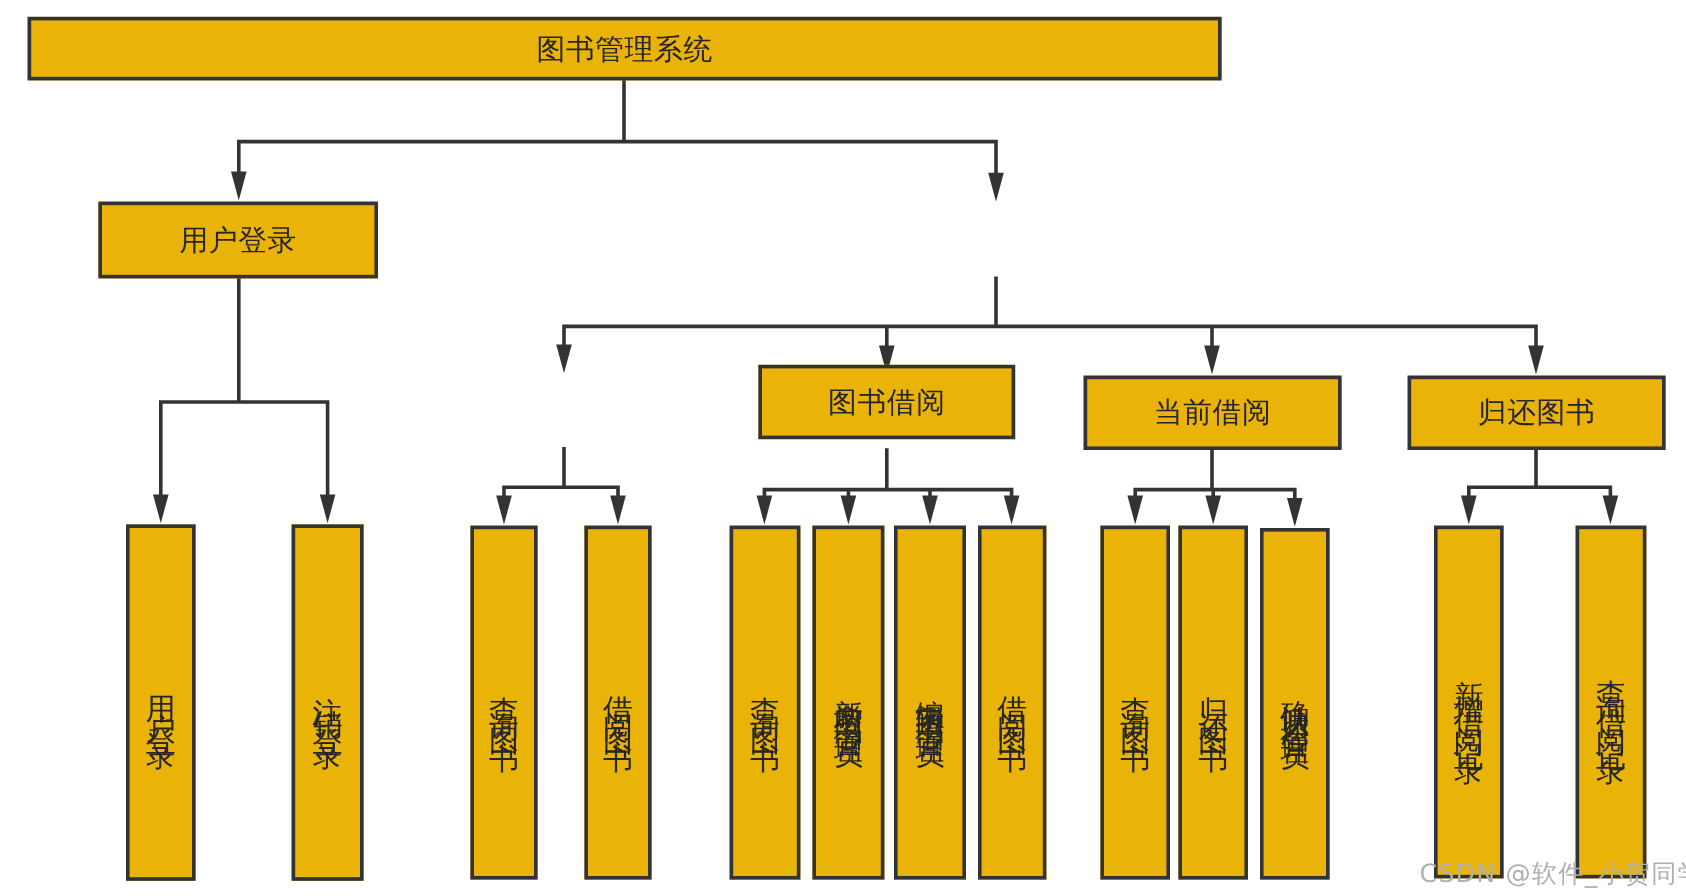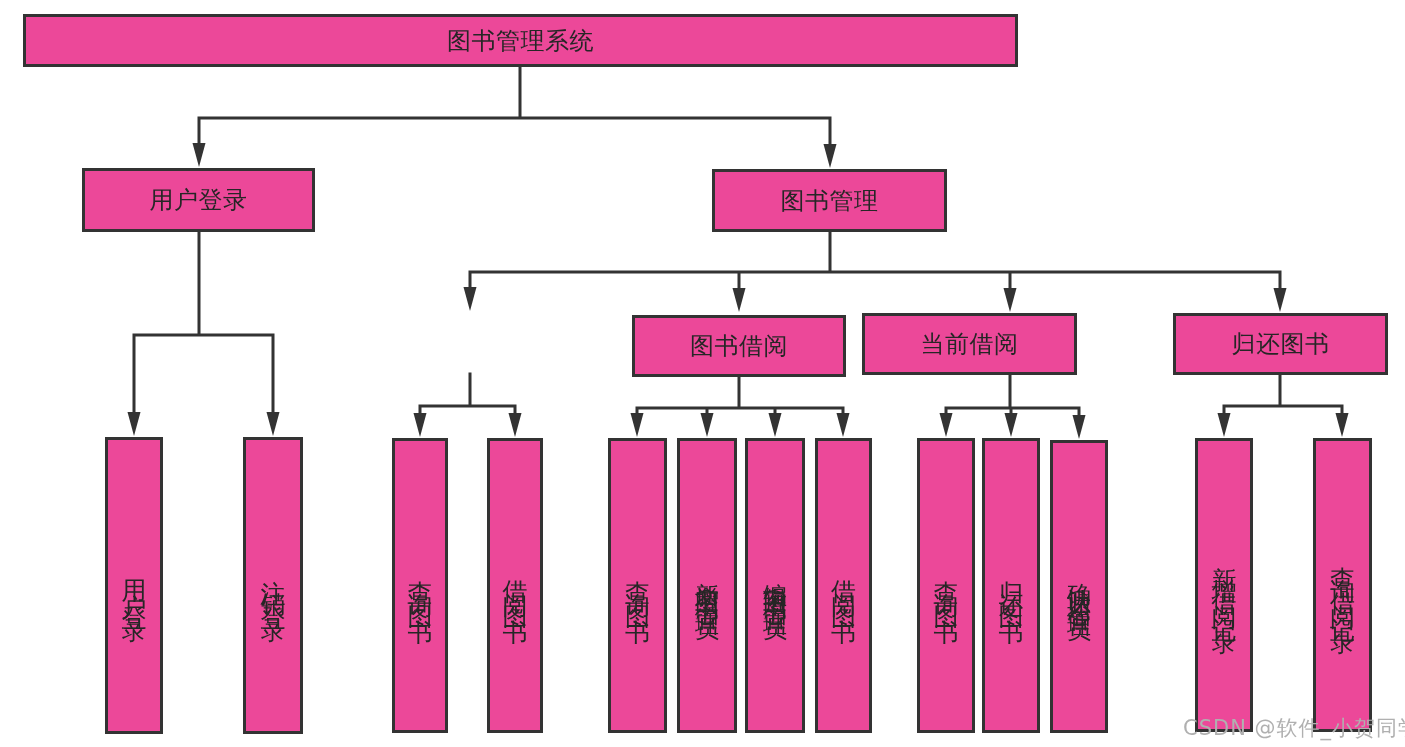--- a/index.html
+++ b/index.html
@@ -10,21 +10,21 @@
     font-family:"DejaVu Sans",sans-serif;
     overflow:hidden;
   }
   .connector-layer{
     position:absolute;left:0;top:0;width:1405px;height:747px;
   }
   .connector-layer path{stroke:#333333;stroke-width:3;fill:none;stroke-linecap:square;}
   .connector-layer polygon{fill:#333333;stroke:none;}
   .box{
     position:absolute;box-sizing:border-box;
-    border:3px solid #333333;background:#ec4899;
+    border:3px solid #333333;background:#eab308;
     display:flex;align-items:center;justify-content:center;
     color:#262626;
   }
   .hbox{font-size:24px;letter-spacing:0.5px;white-space:nowrap;}
   .vbox .label{
     writing-mode:vertical-rl;
     text-orientation:mixed;
     font-size:25px;
     letter-spacing:13px;
     line-height:1;
@@ -98,28 +98,25 @@
     </g>
   </svg>
 
   <div class="box hbox" style="left:23px;top:14px;width:995px;height:53px;">
     <span class="label">图书管理系统</span>
   </div>
 
   <div class="box hbox" style="left:82px;top:168px;width:233px;height:64px;">
     <span class="label">用户登录</span>
   </div>
-  <div class="box hbox" style="left:712px;top:169px;width:235px;height:63px;">
-    <span class="label">图书管理</span>
-  </div>
 
-  <div class="box hbox" style="left:632px;top:315px;width:214px;height:62px;">
+  <div class="box hbox" style="left:632px;top:304px;width:214px;height:62px;">
     <span class="label">图书借阅</span>
   </div>
-  <div class="box hbox" style="left:862px;top:313px;width:215px;height:62px;">
+  <div class="box hbox" style="left:903px;top:313px;width:215px;height:62px;">
     <span class="label">当前借阅</span>
   </div>
   <div class="box hbox" style="left:1173px;top:313px;width:215px;height:62px;">
     <span class="label">归还图书</span>
   </div>
 
   <div class="box vbox" style="left:105px;top:437px;width:58px;height:297px;">
     <span class="label">用户登录</span>
   </div>
   <div class="box vbox" style="left:243px;top:437px;width:60px;height:297px;">

